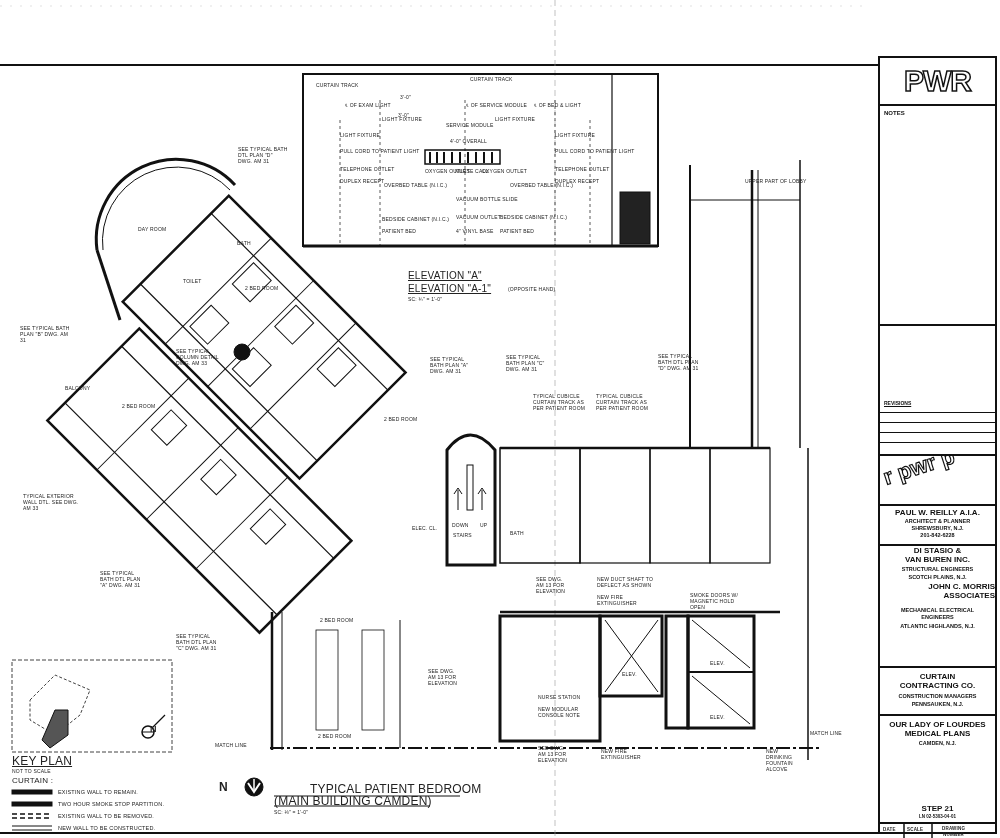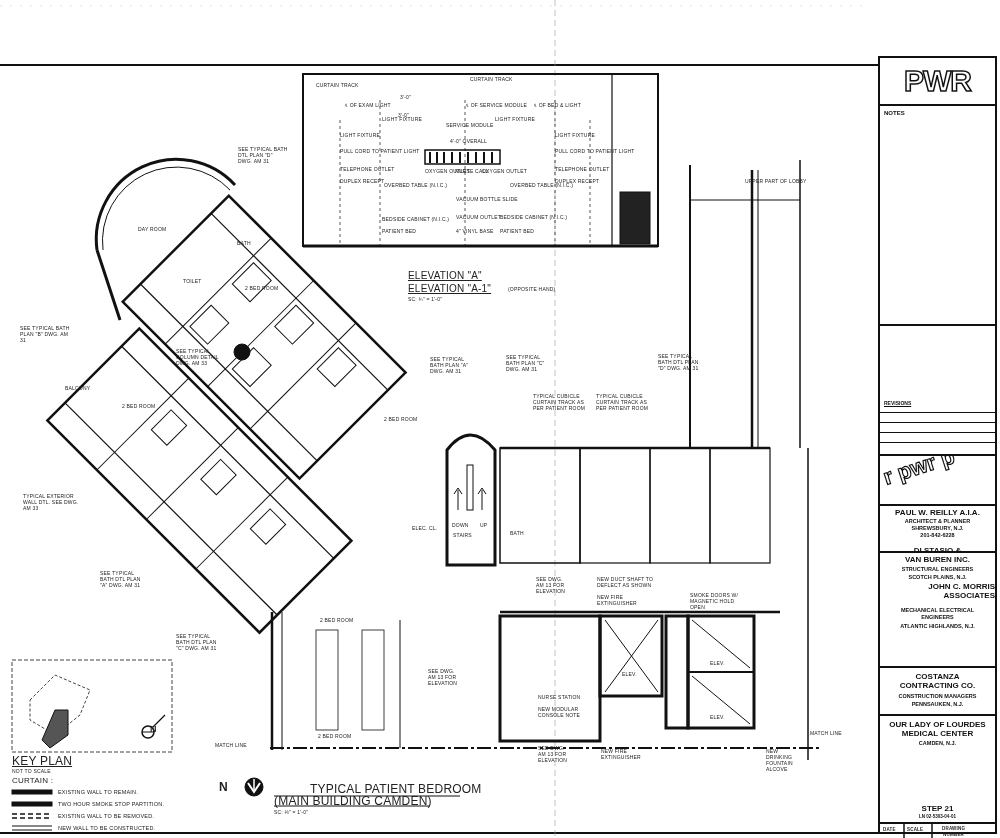--- a/index.html
+++ b/index.html
@@ -15,21 +15,21 @@
   .logo span{font-size:30px;font-weight:bold;color:#fff;-webkit-text-stroke:1.5px #111;letter-spacing:-1px;font-family:"Liberation Sans",sans-serif;}
   .notes{top:48px;height:220px;}
   .notes span{position:absolute;left:4px;top:4px;font-size:6px;font-weight:bold;}
   .sheettitle{top:268px;height:72px;}
   .sheettitle span{position:absolute;left:6px;top:6px;font-size:9.5px;line-height:11.5px;white-space:pre;}
   .revisions{top:340px;height:58px;border-bottom:2px solid #111;}
   .revisions .lbl{position:absolute;left:4px;top:2px;font-size:5px;font-weight:bold;text-decoration:underline;}
   .revisions .ln{position:absolute;left:0;width:100%;height:1px;background:#111;}
   .stamp{top:398px;height:50px;border-bottom:none;overflow:hidden;}
   .stamp span{position:absolute;left:0;top:10px;font-size:22px;font-weight:bold;color:#fff;-webkit-text-stroke:1.2px #111;transform:rotate(-18deg);transform-origin:left top;}
-  .architect{top:448px;height:47px;text-align:center;}
+  .architect{top:448px;height:40px;text-align:center;}
   .firm{position:absolute;left:0;width:100%;text-align:center;font-weight:bold;}
   .small{font-size:5.5px;line-height:7px;}
   .big{font-size:8px;line-height:9px;}
   .eng{top:484px;height:126px;}
   .cm{top:610px;height:48px;}
   .owner{top:658px;height:108px;}
   .meta{top:766px;height:58px;border-bottom:none;}
   .meta .grid{position:absolute;left:0;top:0;width:100%;height:100%;}
   svg{position:absolute;left:0;top:0;}
 </style>
@@ -297,28 +297,28 @@
 VAN BUREN INC.</div>
       <div class="firm small" style="top:24px;">STRUCTURAL ENGINEERS</div>
       <div class="firm small" style="top:32px;">SCOTCH PLAINS, N.J.</div>
       <div class="firm big" style="top:40px;white-space:pre;text-align:right;">JOHN C. MORRIS
 ASSOCIATES</div>
       <div class="firm small" style="top:65px;white-space:pre;">MECHANICAL ELECTRICAL
 ENGINEERS</div>
       <div class="firm small" style="top:81px;">ATLANTIC HIGHLANDS, N.J.</div>
     </div>
     <div class="cell cm">
-      <div class="firm big" style="top:4px;white-space:pre;">COSTANZA
+      <div class="firm big" style="top:4px;white-space:pre;">CURTAIN
 CONTRACTING CO.</div>
       <div class="firm small" style="top:25px;">CONSTRUCTION MANAGERS</div>
       <div class="firm small" style="top:33px;">PENNSAUKEN, N.J.</div>
     </div>
     <div class="cell owner">
       <div class="firm big" style="top:4px;white-space:pre;">OUR LADY OF LOURDES
-MEDICAL CENTER</div>
+MEDICAL PLANS</div>
       <div class="firm small" style="top:24px;">CAMDEN, N.J.</div>
       <div class="firm big" style="top:88px;">STEP 21</div>
       <div class="firm" style="top:98px;font-size:4.5px;">LN 02-5303-04-01</div>
     </div>
     <div class="cell meta">
       <svg width="115" height="58" class="grid">
         <g stroke="#111" stroke-width="1.5" fill="none">
           <line x1="24" y1="0" x2="24" y2="58"></line>
           <line x1="52" y1="0" x2="52" y2="58"></line>
           <line x1="0" y1="26" x2="52" y2="26"></line>

